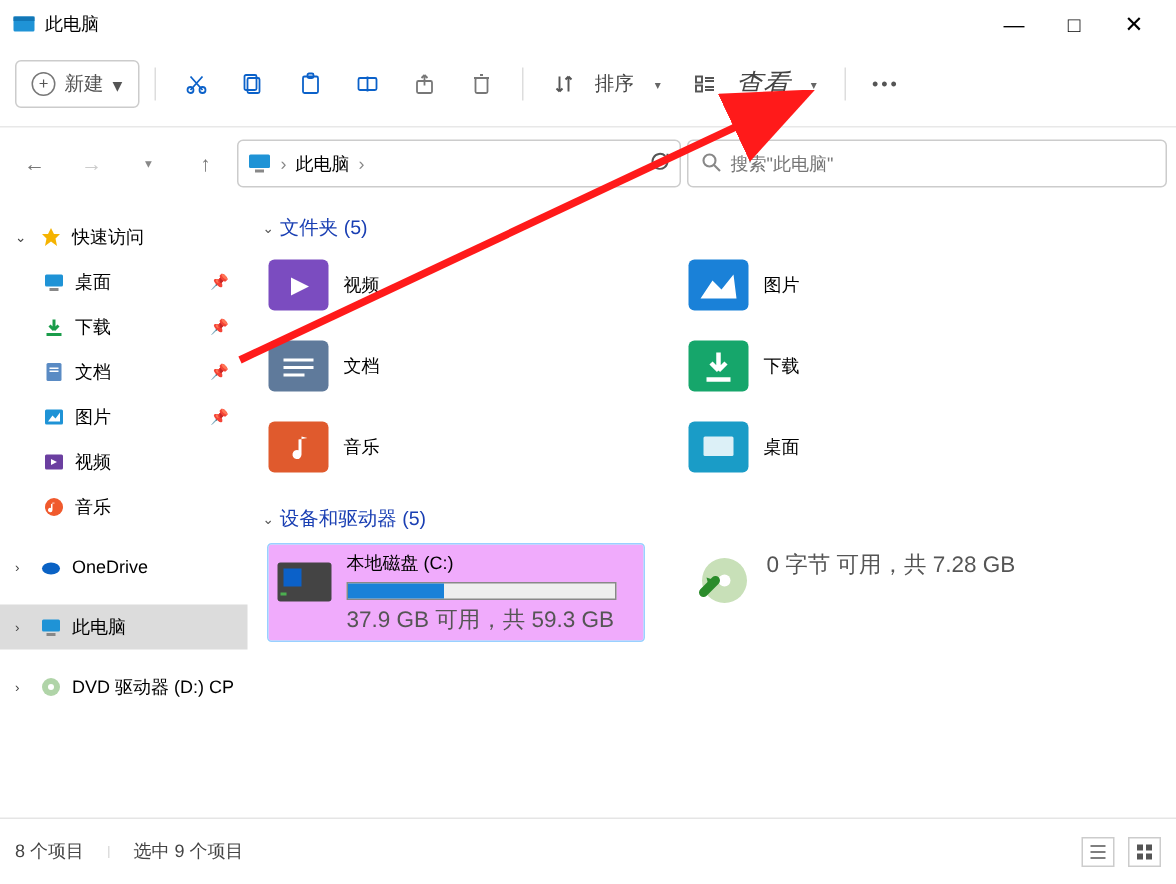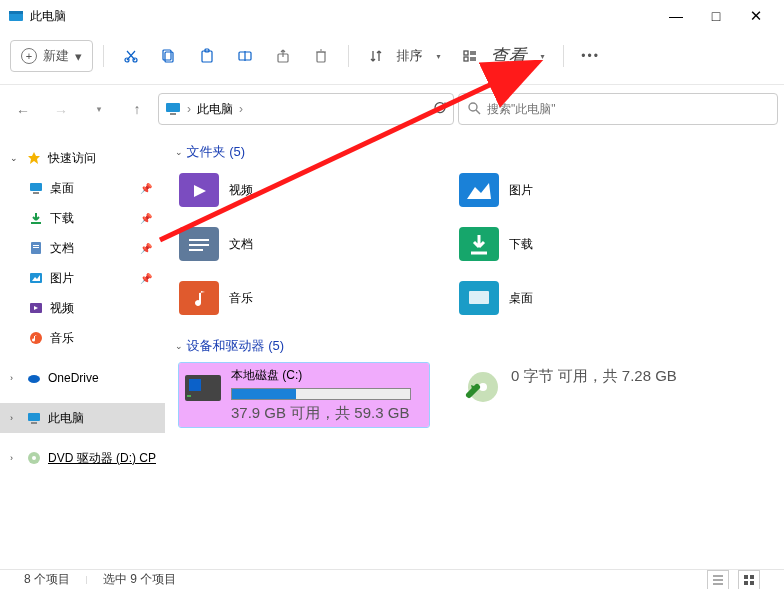--- a/index.html
+++ b/index.html
@@ -53,21 +53,21 @@
   .drive { width: 250px; display: flex; gap: 8px; padding: 4px; border-radius: 2px; }
   .drive.selected { background: #f0abfc; outline: 1px solid #99d1ff; }
   .drive-icon { width: 40px; height: 40px; }
   .drive-body { flex: 1; }
   .drive-body .name { font-size: 12px; margin-bottom: 4px; }
   .progress { width: 180px; height: 12px; border: 1px solid #888; background: #eee; margin-bottom: 4px; }
   .progress .fill { height: 100%; background: #1a81d8; }
   .drive-body .sub { font-size: 15px; color: #555; }
 
   
-  .statusbar { position: absolute; bottom: 0; left: 0; right: 0; height: 20px; border-top: 1px solid #e5e5e5; display: flex; align-items: center; padding: 0 24px; gap: 10px; font-size: 12px; color: #444; }
+  .statusbar { position: absolute; bottom: 0; left: 0; right: 0; height: 44px; border-top: 1px solid #e5e5e5; display: flex; align-items: center; padding: 0 10px; gap: 10px; font-size: 12px; color: #444; }
   .statusbar .spacer { flex: 1; }
   .viewbtn { width: 22px; height: 20px; border: 1px solid #ccc; display: flex; align-items: center; justify-content: center; }
   .viewbtn + .viewbtn { margin-left: -1px; }
 
   
   .arrow { position: absolute; left: 150px; top: 60px; pointer-events: none; }
 
   .sep-row { height: 1px; background: #e8e8e8; margin-top: 4px; }
   .vsep { width:1px; background:#ddd; height:8px; margin:0 6px; }
 </style>
@@ -309,21 +309,21 @@
 
     <div style="height:10px"></div>
     <div class="side-item">
       <span class="chev">›</span>
       <span class="side-icon">
           <svg width="14" height="14">
             <circle cx="7" cy="7" r="6" fill="#b0d4a8"></circle>
             <circle cx="7" cy="7" r="2" fill="#fff"></circle>
           </svg>
         </span>
-      <span style="white-space:nowrap;overflow:hidden;text-decoration:underline;">DVD 驱动器 (D:) CP</span>
+      <span style="white-space:nowrap;overflow:hidden;">DVD 驱动器 (D:) CP</span>
     </div>
 
     <div style="height:10px"></div>
   </div>
 
   <div class="content">
     <div class="section-header">
       <span class="chev">⌄</span>
       <span>文件夹 (5)</span>
     </div>

